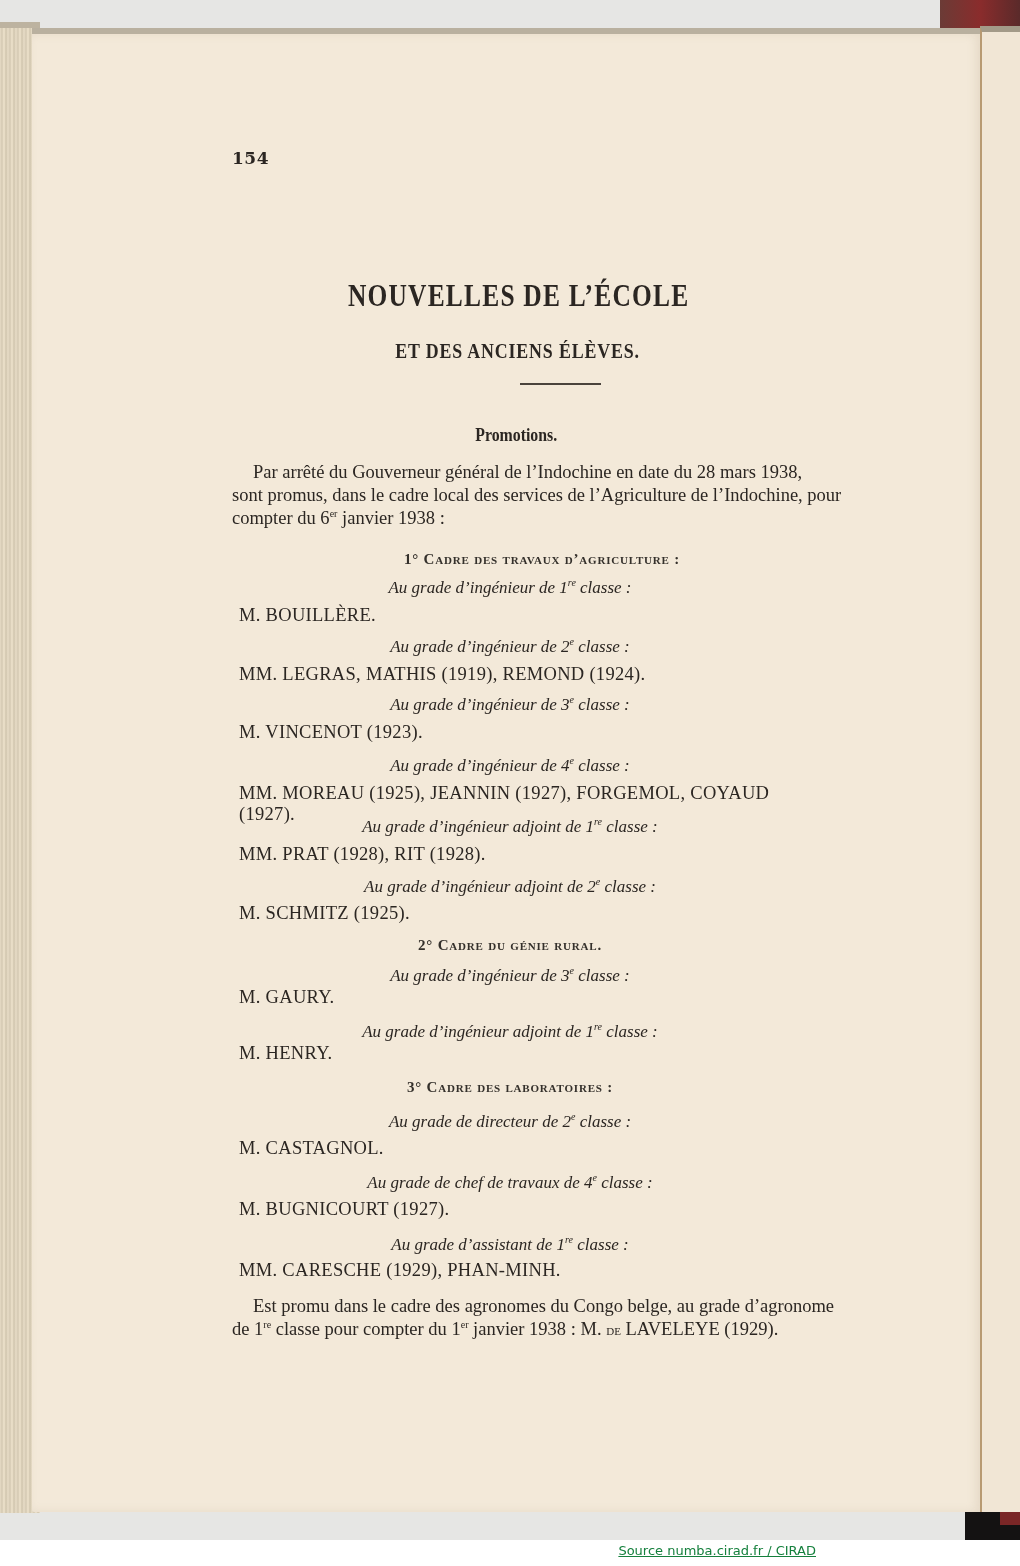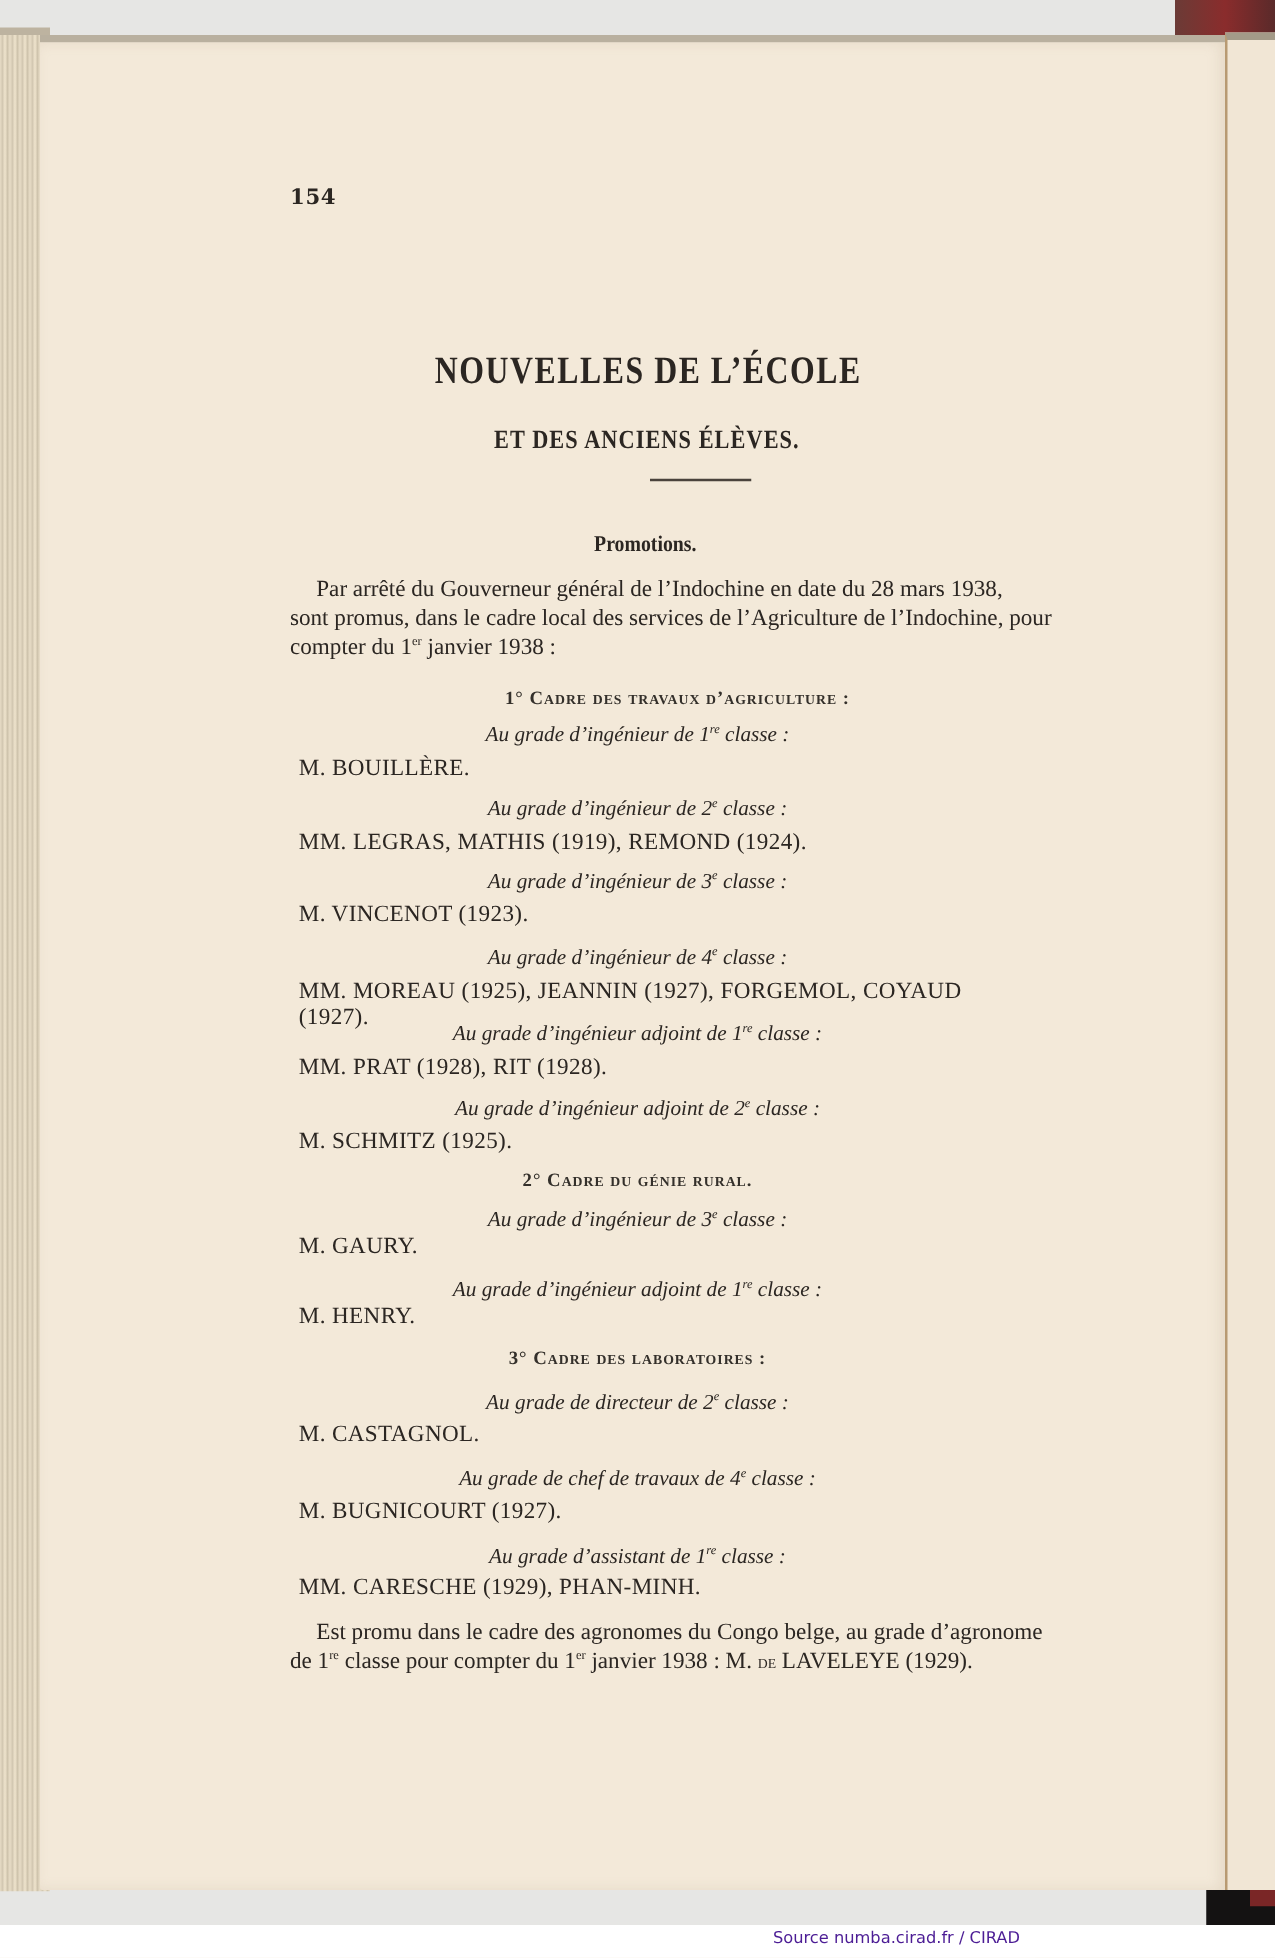--- a/index.html
+++ b/index.html
@@ -148,21 +148,22 @@
     left: 239px;
     font-family: "Liberation Serif", "DejaVu Serif", serif;
     font-size: 18.5px;
     letter-spacing: 0.3px;
   }
   .source {
     position: absolute;
     right: 12px; top: 1543px;
     font-family: "DejaVu Sans", "Liberation Sans", sans-serif;
     font-size: 13px;
-    color: #4c1d95;
+    color: #15803d;
+    text-decoration: underline;
   }
 </style>
 </head>
 <body>
 
 <div class="scan">
   <div class="bed"></div>
   <div class="cover-top"></div>
   <div class="cover-bottom"></div>
   <div class="cover-bottom-red"></div>
@@ -172,21 +173,21 @@
 
   <div class="text page-number">154</div>
   <div class="text title">NOUVELLES DE L’ÉCOLE</div>
   <div class="text subtitle">ET DES ANCIENS ÉLÈVES.</div>
   <div class="rule"></div>
   <div class="text section-heading">Promotions.</div>
 
   <div class="text para" style="top:461px; text-align:left;">
     <div style="text-indent:21px; white-space:nowrap;">Par arrêté du Gouverneur général de l’Indochine en date du 28 mars 1938,</div>
     <div style="text-indent:0; white-space:nowrap;">sont promus, dans le cadre local des services de l’Agriculture de l’Indochine, pour</div>
-    <div style="text-indent:0; white-space:nowrap;"><span>compter du 1</span><sup>er</sup><span> janvier 1938 :</span></div>
+    <div style="text-indent:0; white-space:nowrap;"><span>compter du 6</span><sup>er</sup><span> janvier 1938 :</span></div>
   </div>
 
   <div class="text cadre" style="top:551px;padding-left:32px;">1° Cadre des travaux d’agriculture :</div>
 
   <div class="text grade" style="top:578px;"><span>Au grade d’ingénieur de 1</span><sup>re</sup><span> classe :</span></div>
   <div class="text name" style="top:605px;">M. BOUILLÈRE.</div>
 
   <div class="text grade" style="top:637px;"><span>Au grade d’ingénieur de 2</span><sup>e</sup><span> classe :</span></div>
   <div class="text name" style="top:664px;">MM. LEGRAS, MATHIS (1919), REMOND (1924).</div>
 

